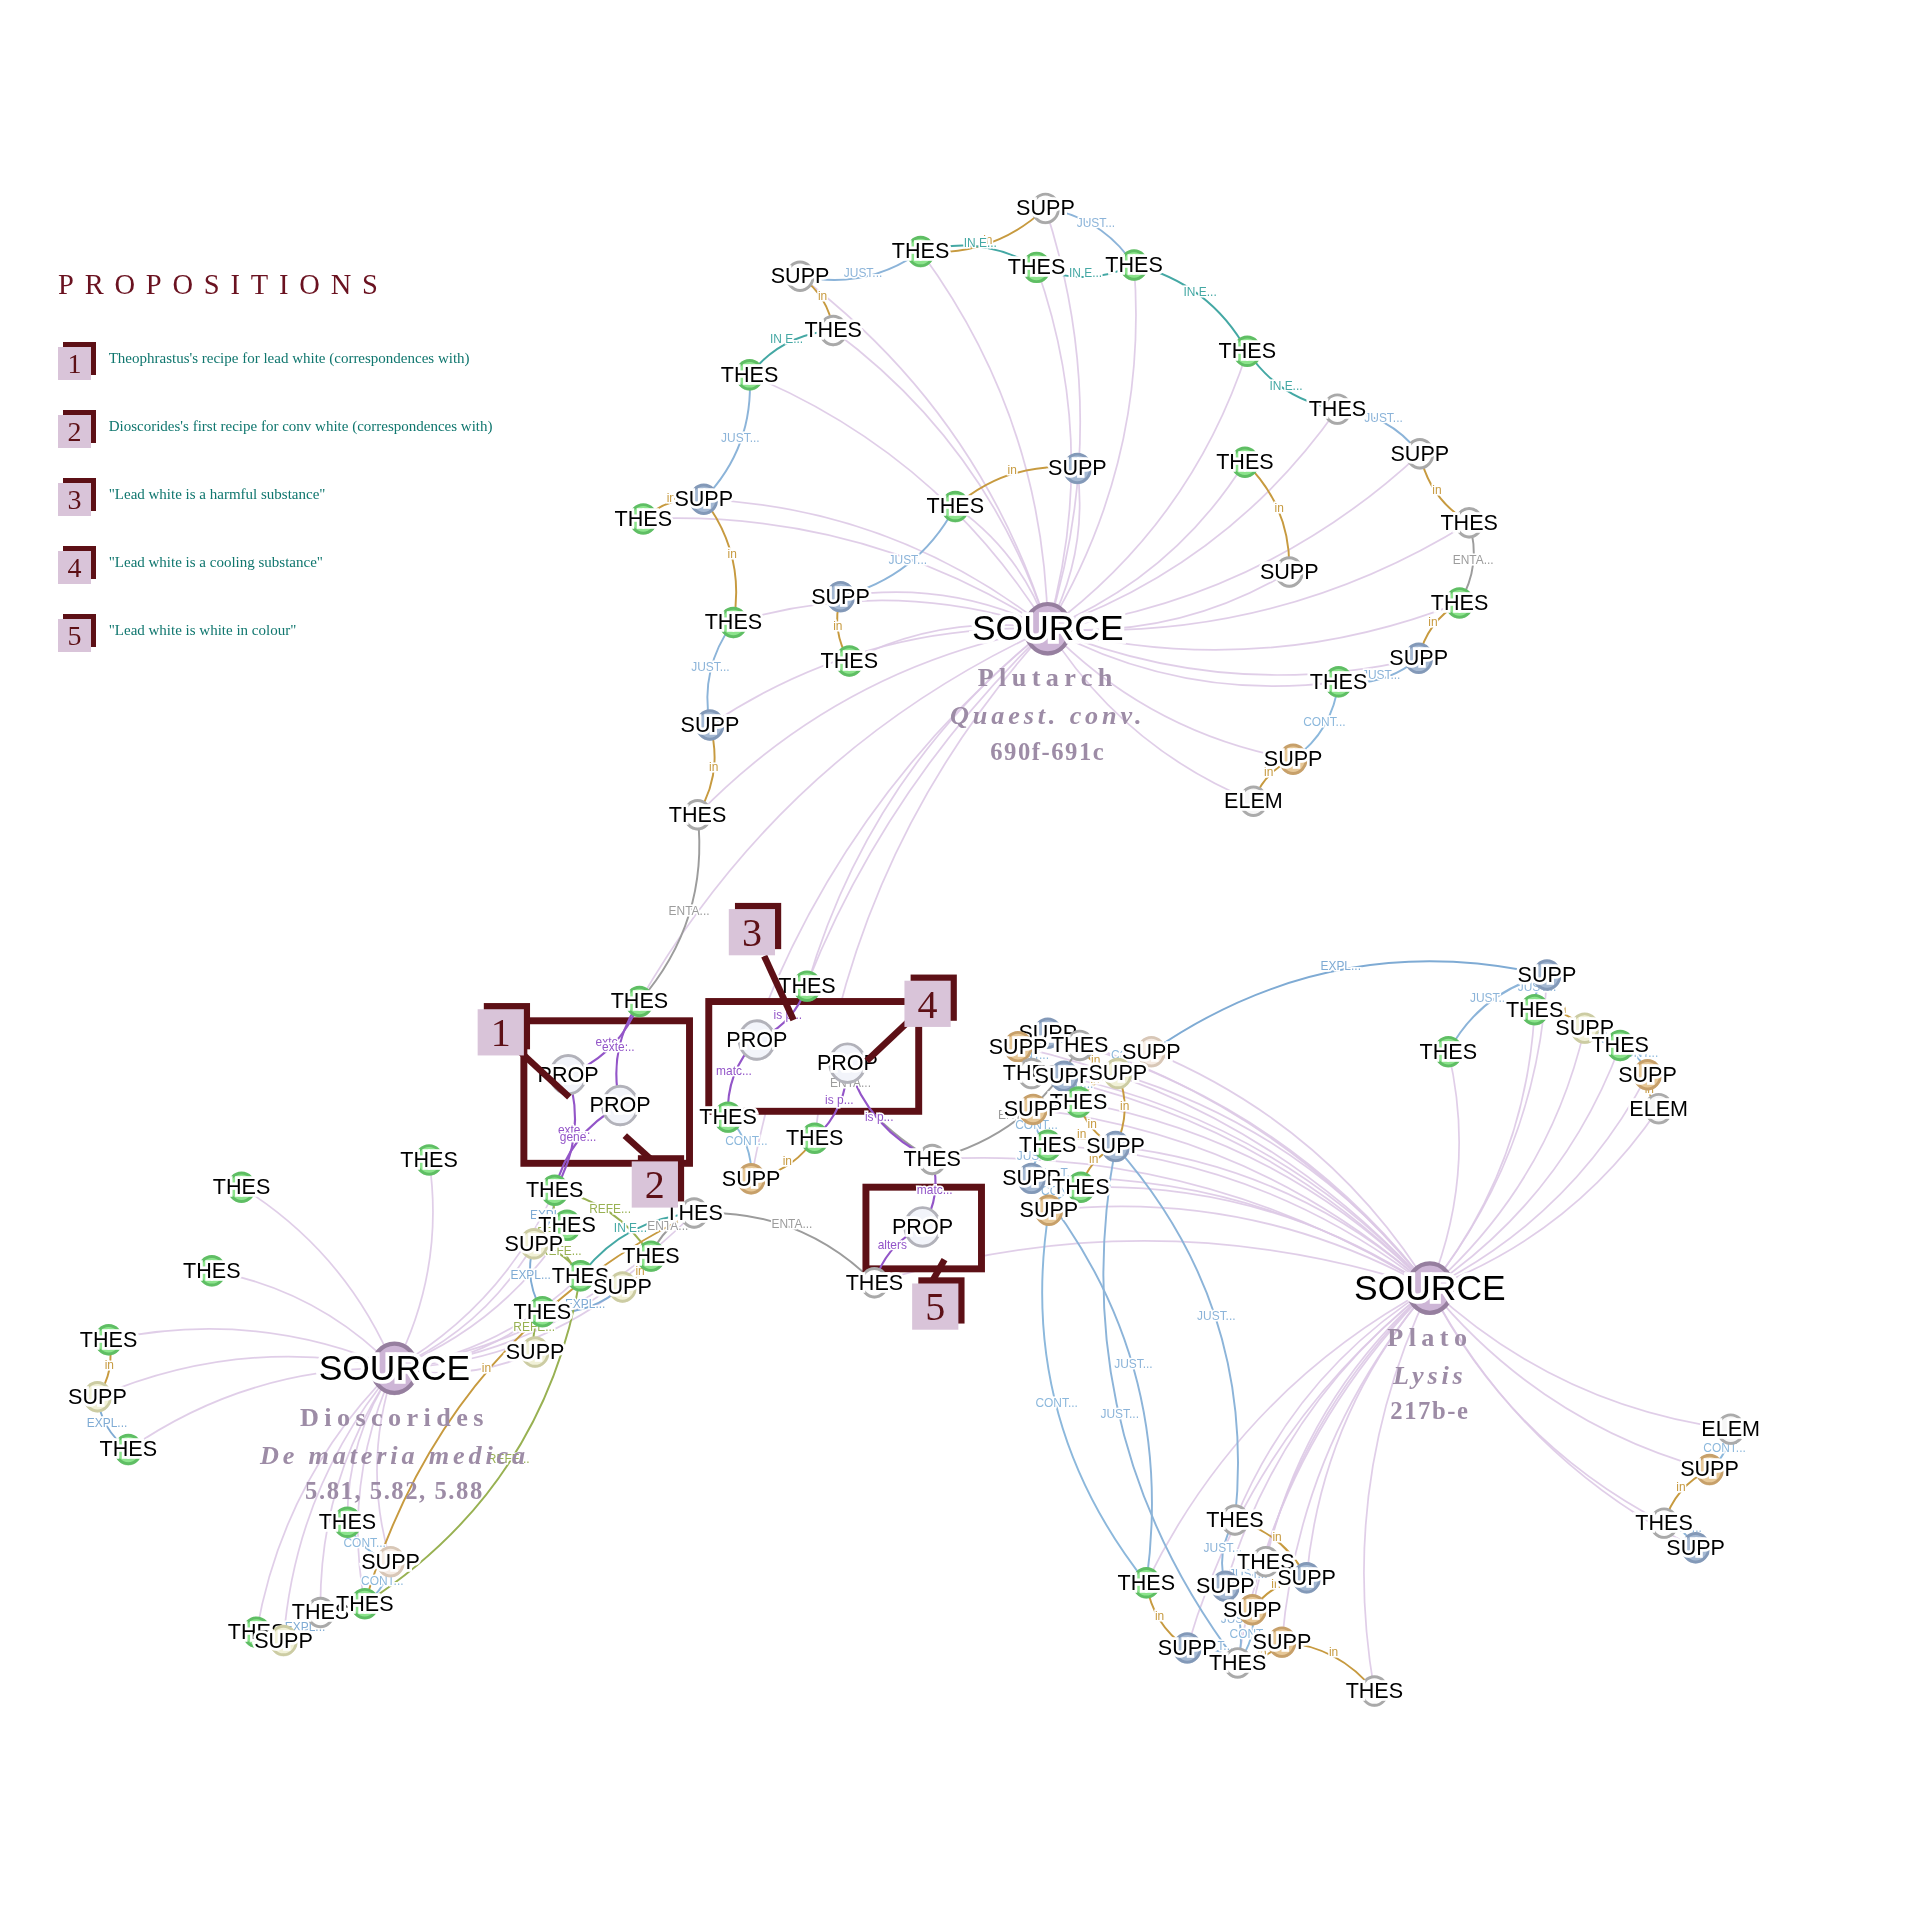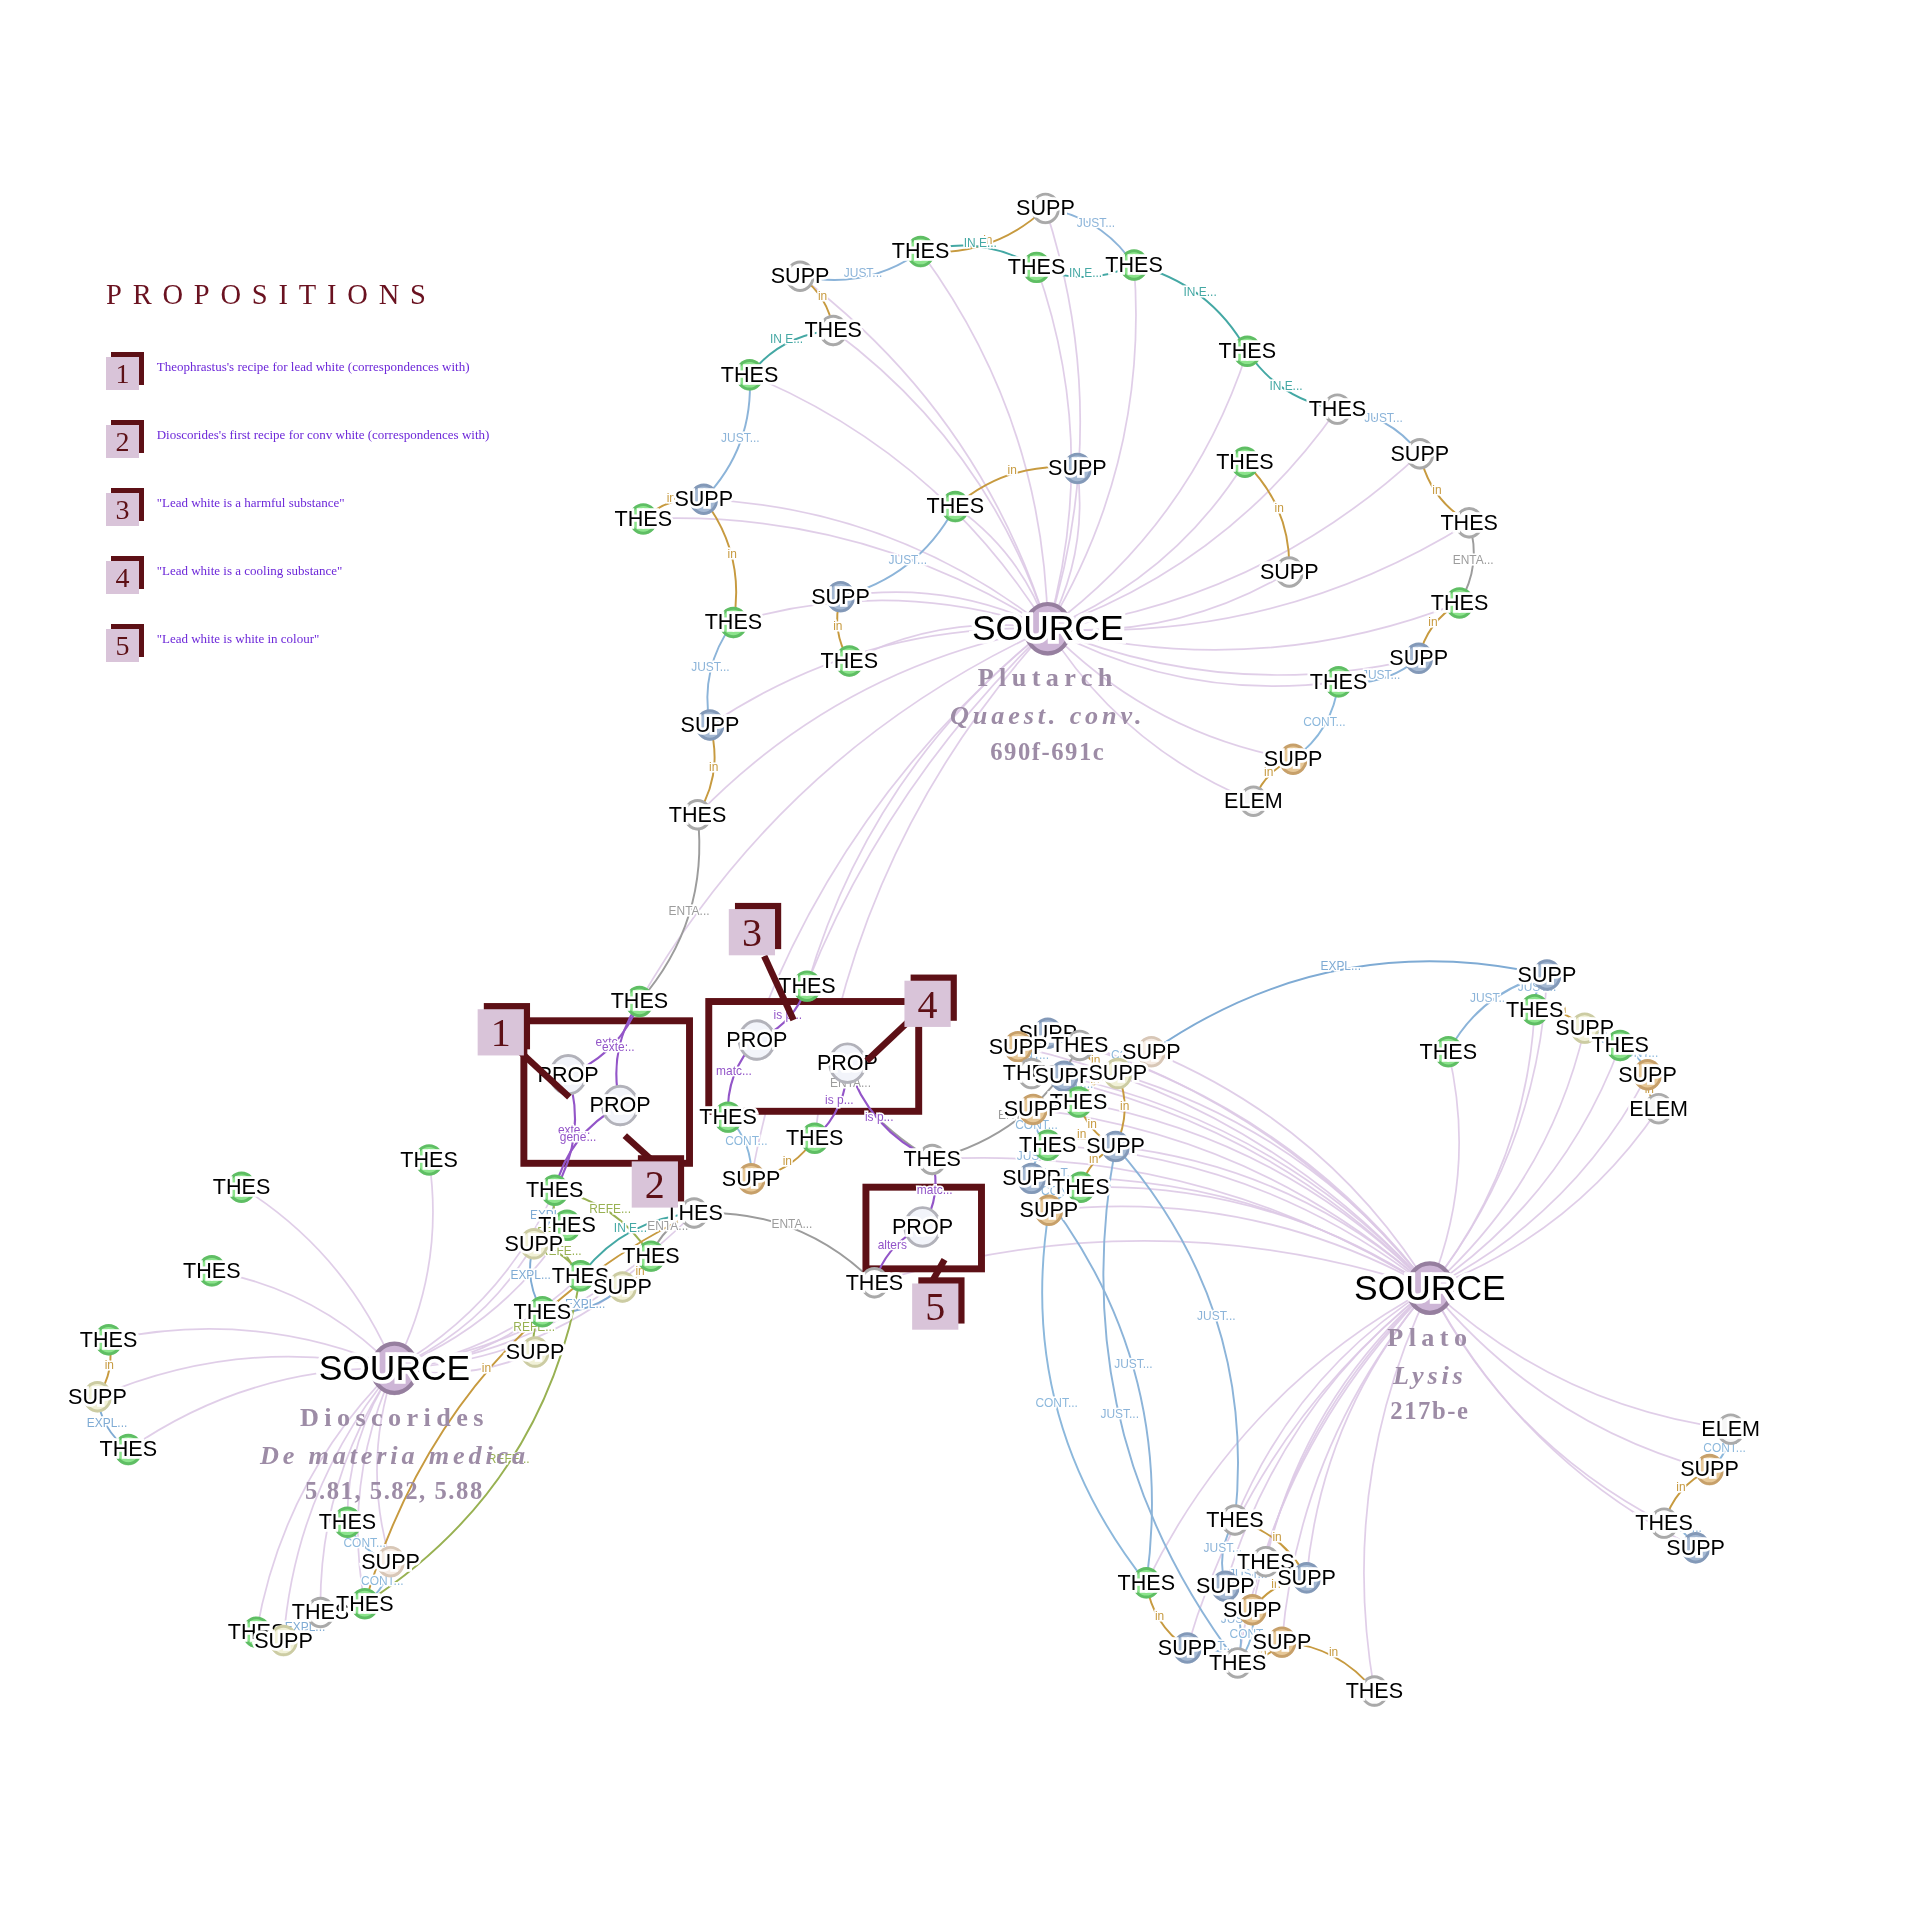--- a/index.html
+++ b/index.html
@@ -1,30 +1,30 @@
 <!DOCTYPE html>
 <html style="font-size:6.2px"><head>
 <meta charset="utf-8">
 <style>
   html,body{margin:0;padding:0;background:#ffffff;}
   body{width:1926px;height:1926px;position:relative;font-family:"Liberation Sans",sans-serif;}
   #stage{position:absolute;inset:0;width:1926px;height:1926px;}
   svg#net{position:absolute;left:0;top:0;}
   
-  #legend{position:absolute;left:58px;top:279px;width:489px;margin-left:48px;}
+  #legend{position:absolute;left:58px;top:269px;width:489px;}
   #legend .title{font-family:"Liberation Serif",serif;font-size:28.5px;letter-spacing:10.8px;
     color:#6a1220;font-weight:400;margin:0 0 46px 0;}
   .legend-item{display:flex;align-items:flex-start;margin-bottom:35px;}
   .badge{position:relative;width:33px;height:33px;flex:0 0 33px;margin-right:17.7px;}
   .badge .shadow{position:absolute;left:5.4px;top:-5.4px;width:33px;height:33px;background:#5d1016;}
   .badge .face{position:absolute;left:0;top:0;width:33px;height:33px;background:#d9c4d9;
     display:flex;align-items:center;justify-content:center;}
   .badge .num{font-family:"Liberation Serif",serif;font-size:28px;color:#5d1016;line-height:1;}
-  .legend-item .text{font-family:"Liberation Serif",serif;font-size:13px;line-height:1.3;
-    color:#6d28d9;padding-top:1.5px;}
+  .legend-item .text{font-family:"Liberation Serif",serif;font-size:15px;line-height:1.3;
+    color:#0f766e;padding-top:1.5px;}
 </style>
 </head>
 <body>
 
 <div id="stage">
   <svg id="net" width="1926" height="1926" viewBox="0 0 5000 5000" xmlns="http://www.w3.org/2000/svg">
       <g>
         <path d="M2720 1632 Q2891.56 1085.54 2714 541" fill="none" stroke="#ddc9e6" stroke-width="4.5" opacity="0.9"></path>
         <path d="M2720 1632 Q2711.64 1089.7 2390 653" fill="none" stroke="#ddc9e6" stroke-width="4.5" opacity="0.9"></path>
         <path d="M2720 1632 Q2855.58 1158.36 2691 694" fill="none" stroke="#ddc9e6" stroke-width="4.5" opacity="0.9"></path>

